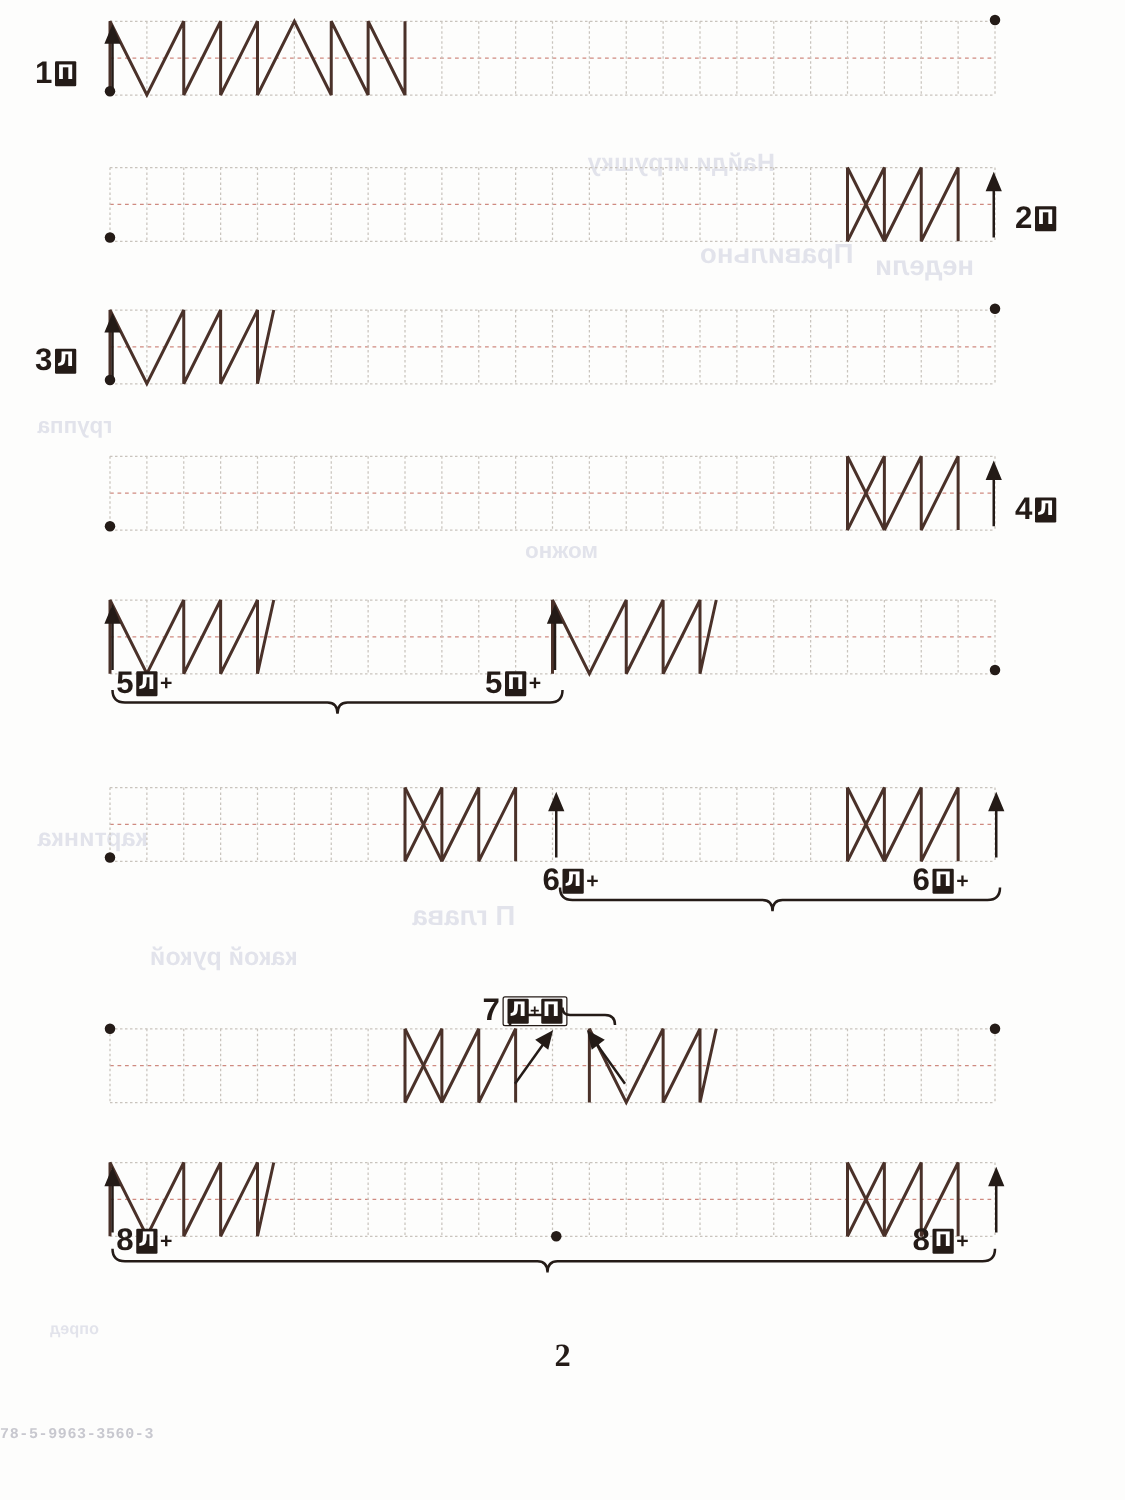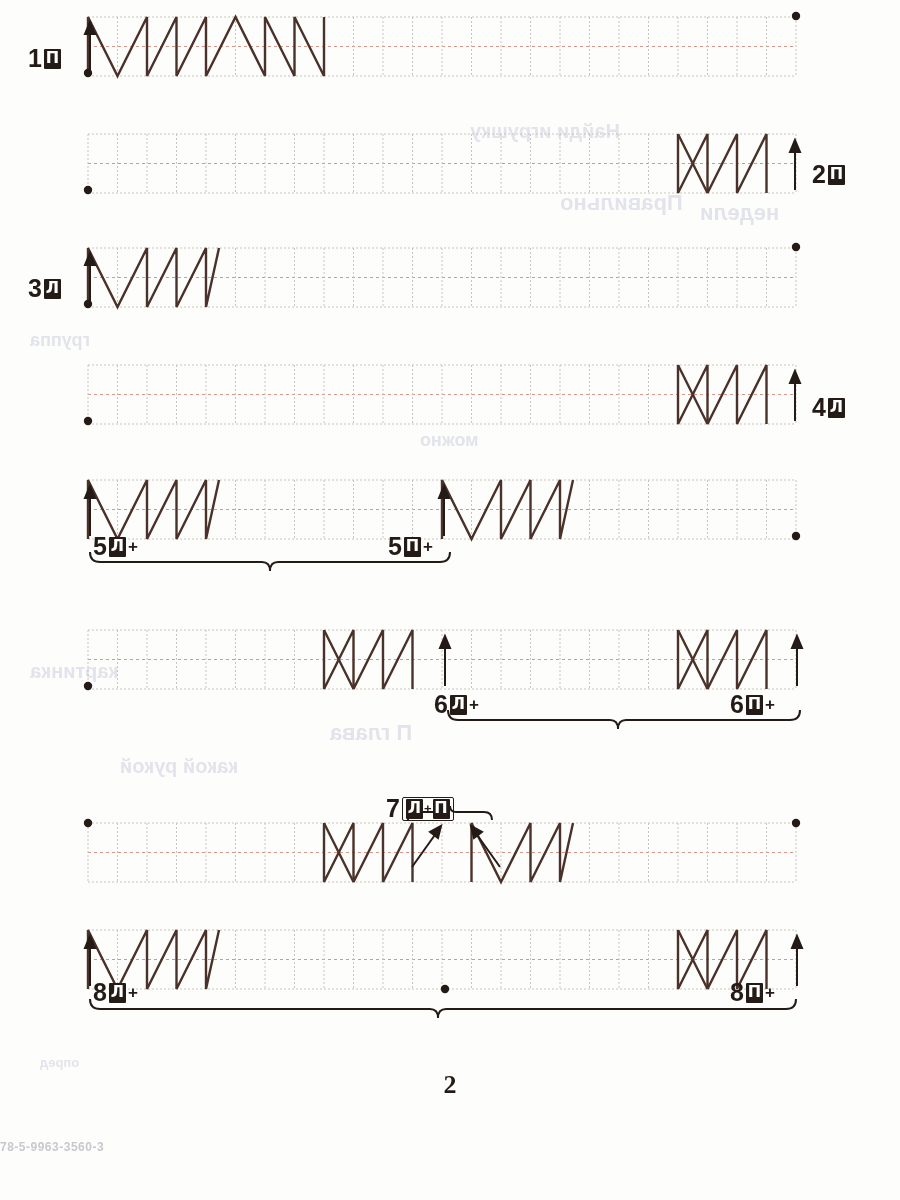--- a/index.html
+++ b/index.html
@@ -94,21 +94,21 @@
     font-weight: bold;
     color: #241b17;
     font-family: "Liberation Serif", serif;
   }
   .isbn {
     position: absolute;
     font-size: 12px;
     font-weight: bold;
     color: #c8c8cf;
     letter-spacing: .5px;
-    font-family: Liberation Sans, sans-serif;
+    font-family: Liberation Mono, monospace;
   }
 </style>
 </head>
 <body>
 
 <div id="page">
 
   <div id="ghost-layer">
       <div class="ghost flip" style="left: 470px; top: 120px; font-size: 20px;">Найди игрушку</div>
       <div class="ghost flip" style="left: 560px; top: 190px; font-size: 22px;">Правильно</div>

